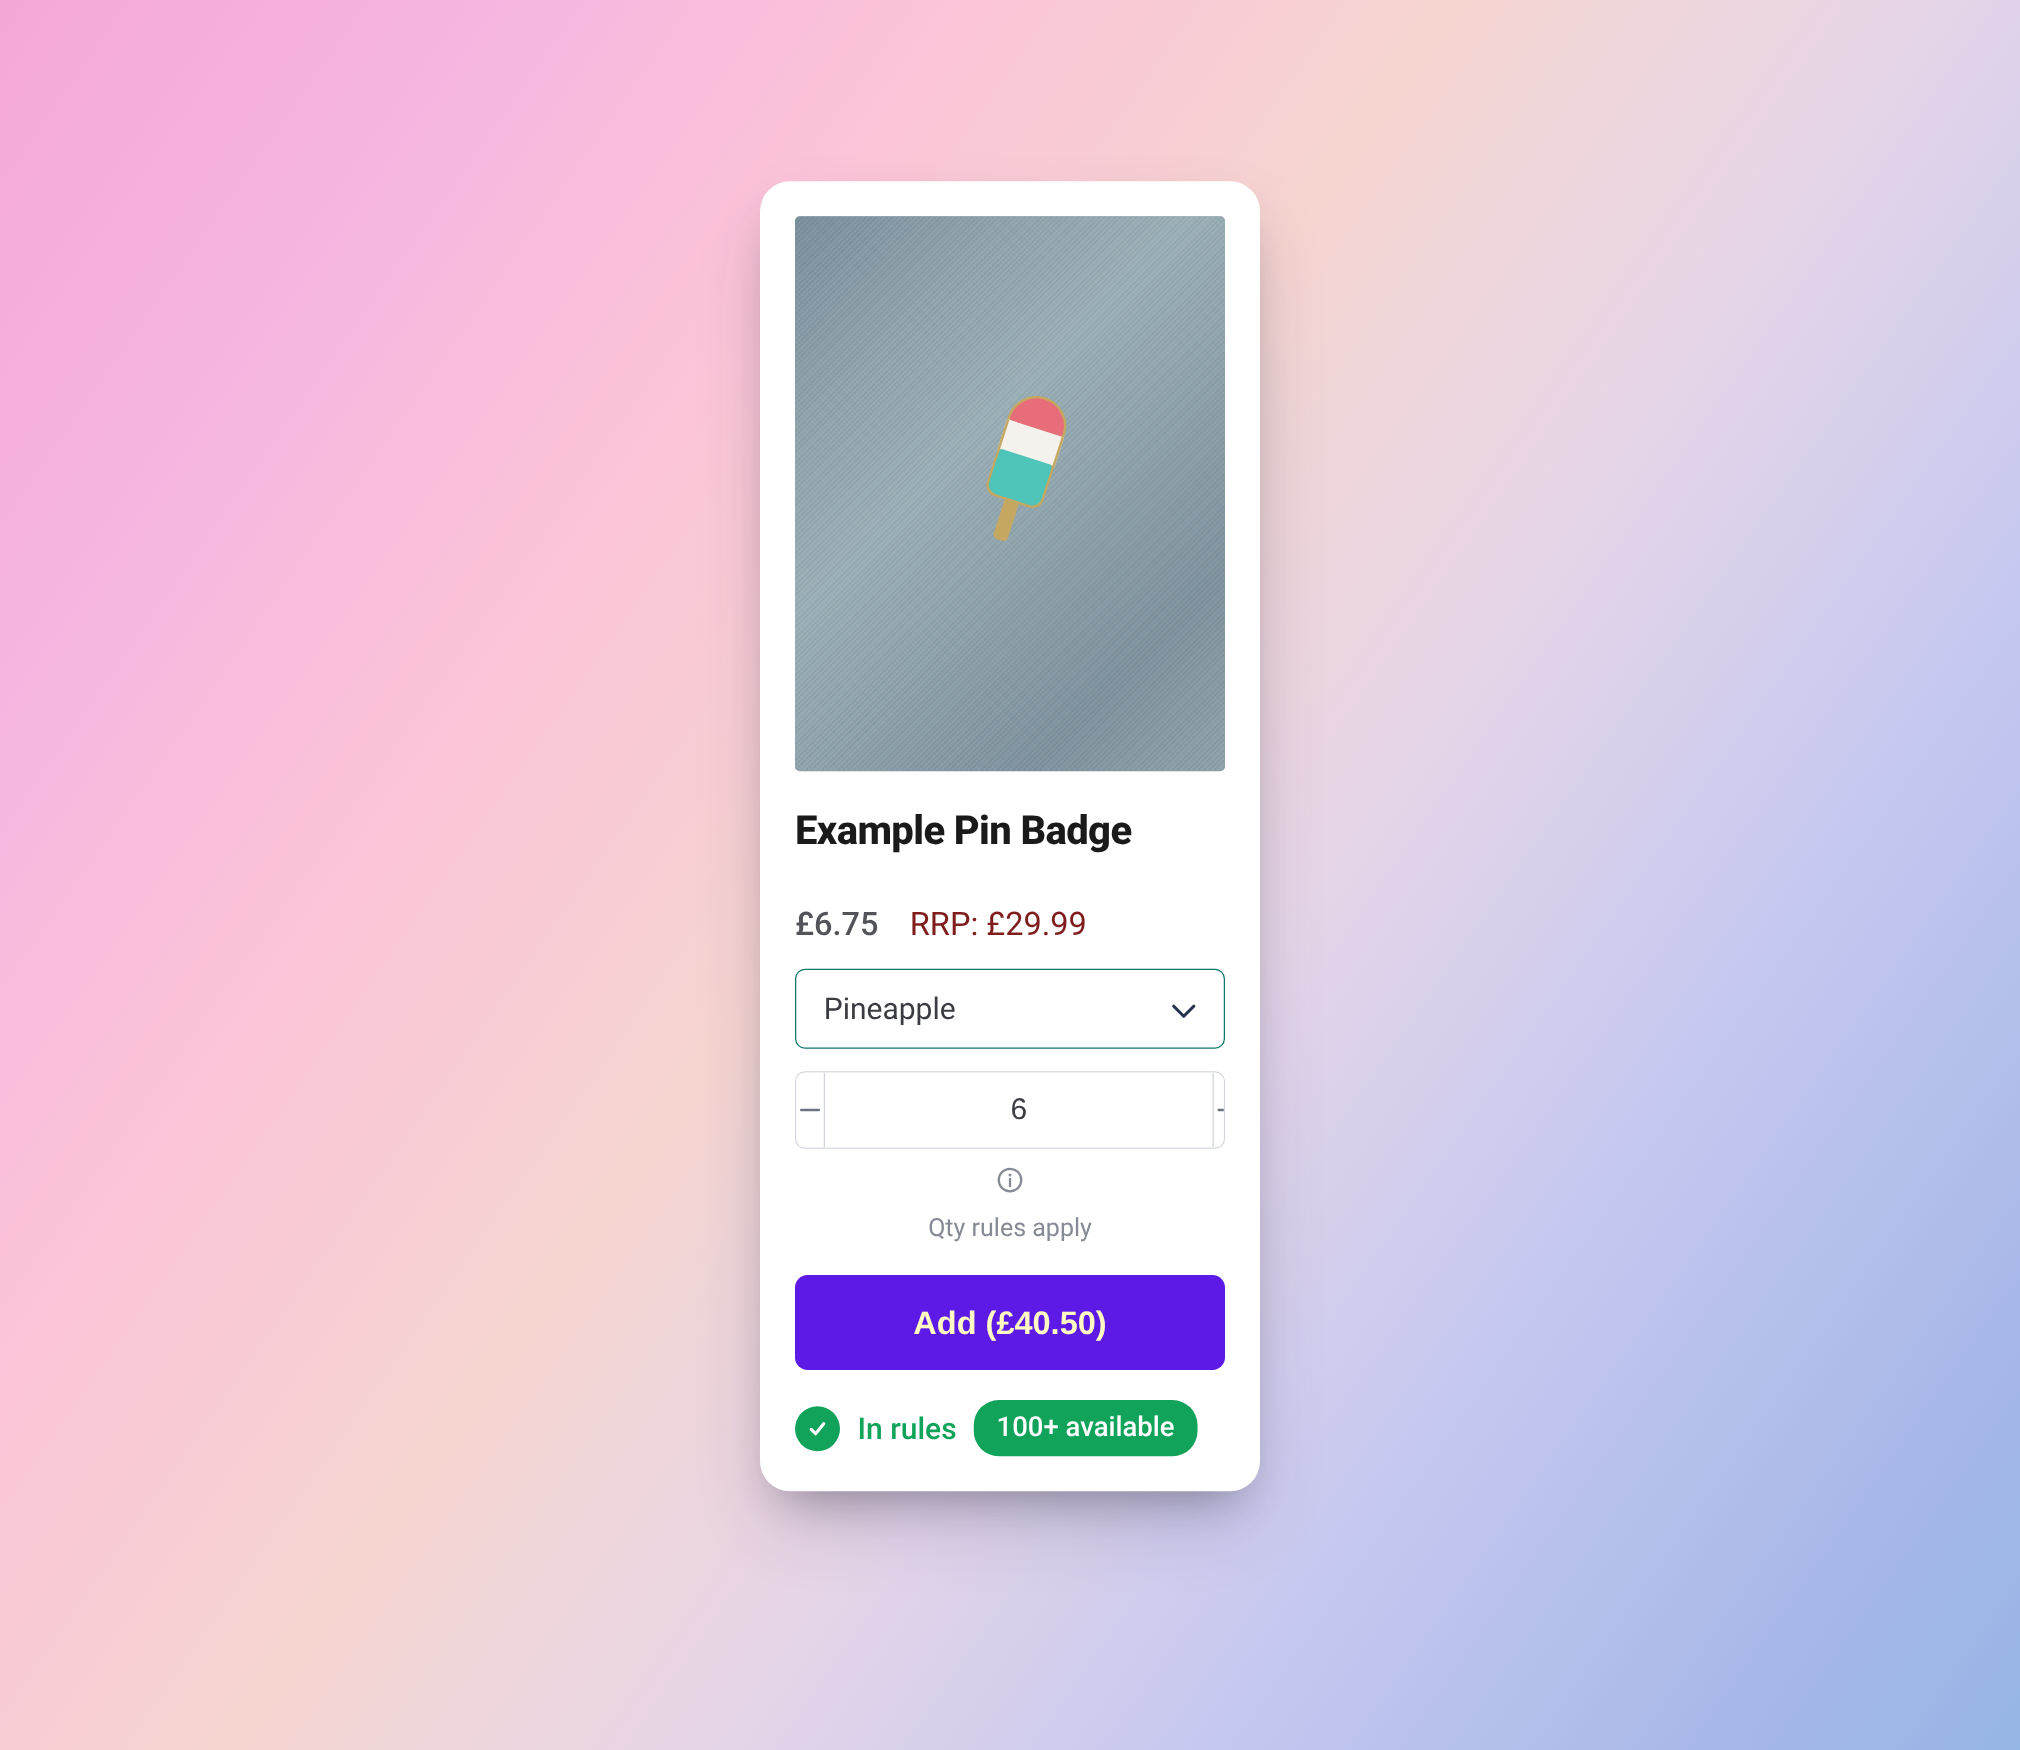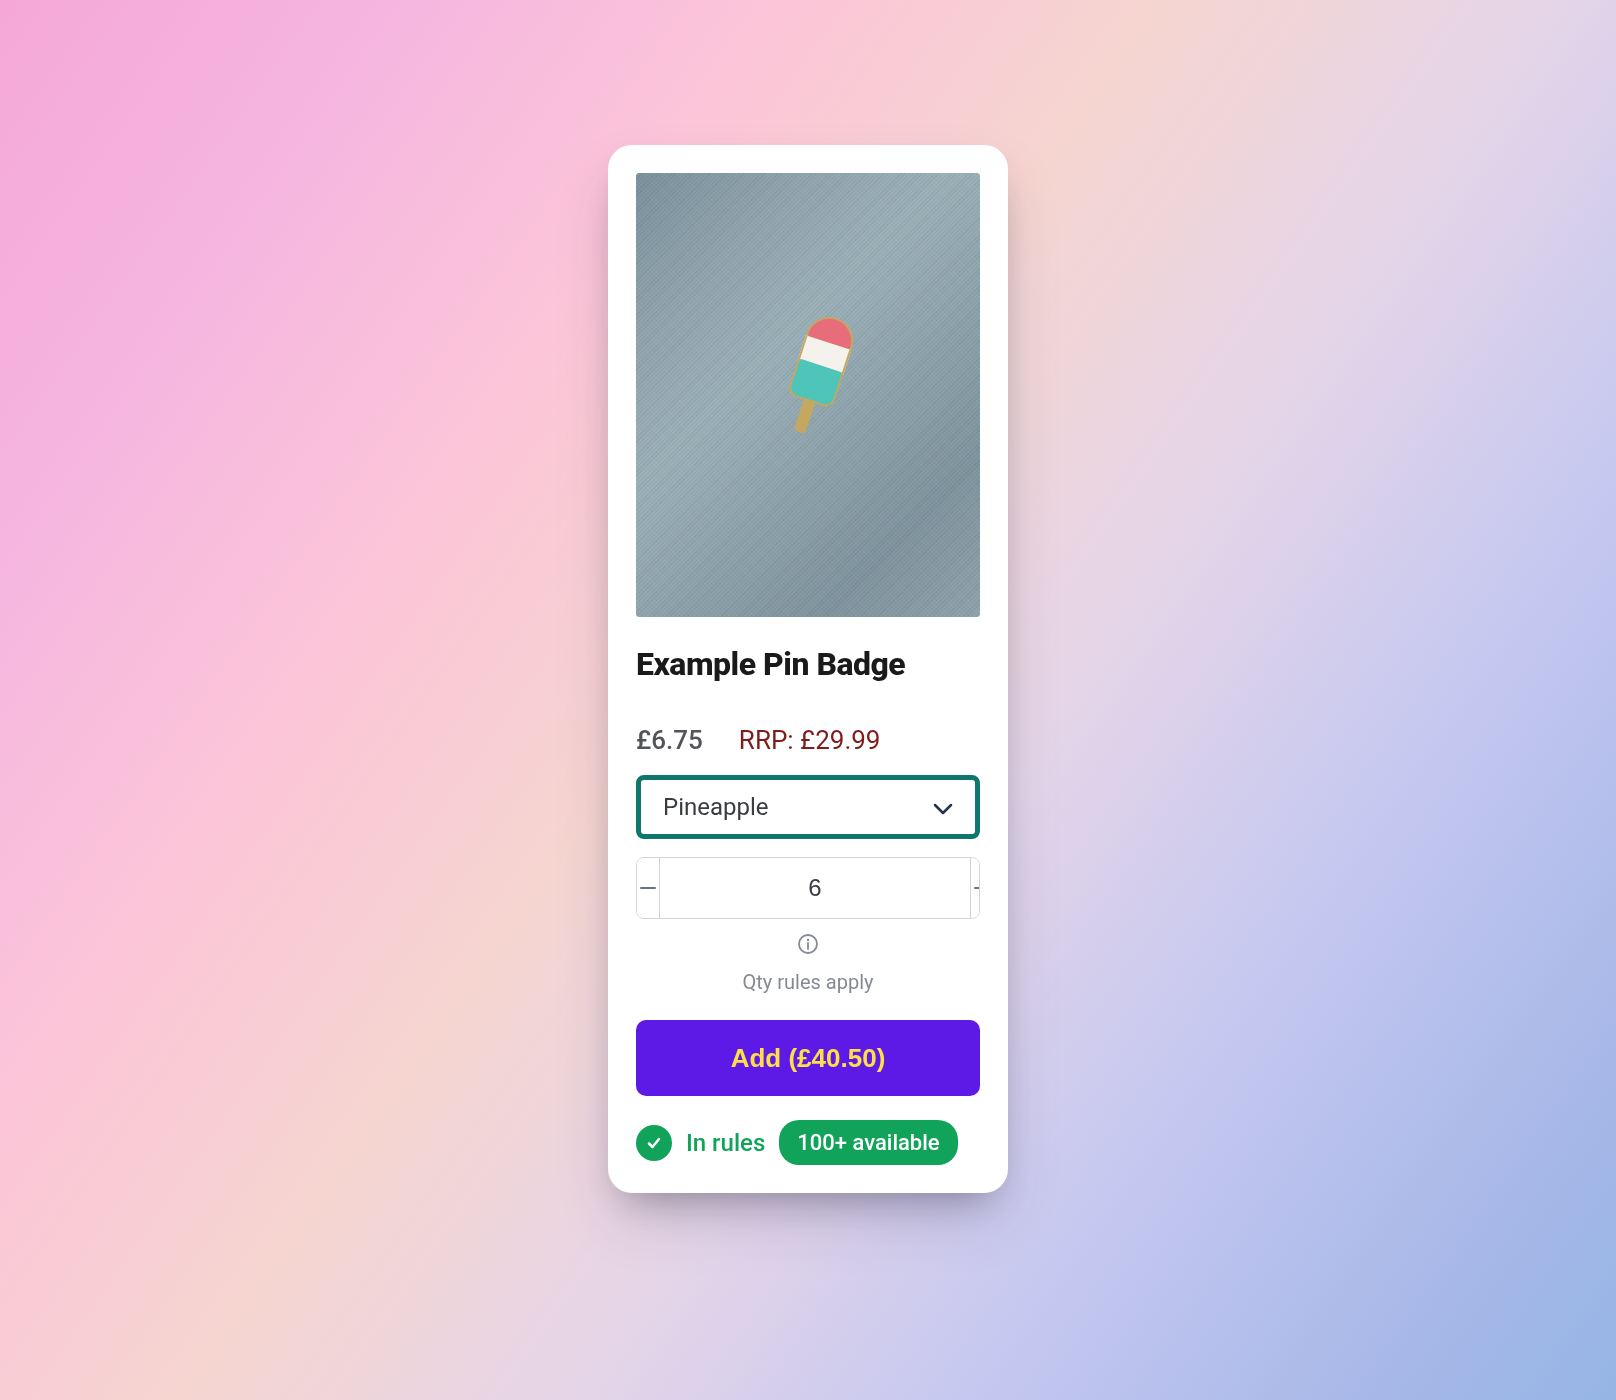--- a/index.html
+++ b/index.html
@@ -101,40 +101,40 @@
       font-size: 32px;
       font-weight: 800;
       color: #1a1a1a;
       letter-spacing: -0.5px;
       margin-bottom: 42px;
     }
     
     .price-row {
       display: flex;
       align-items: baseline;
-      gap: 36px;
+      gap: 25px;
       color: #52545a;
       font-size: 26px;
       margin-bottom: 20px;
     }
     
     .price {
       font-weight: 500;
     }
     
     .rrp {
       font-weight: 400;
       color: #7f1d1d;
     }
     
     .variant-select {
       position: relative;
       width: 100%;
       height: 64px;
-      border: 5px solid #0f766e;
+      border: 1px solid #0f766e;
       border-radius: 8px;
       margin-bottom: 18px;
       display: flex;
       align-items: center;
       padding: 0 22px;
       font-size: 24px;
       color: #3a3c42;
       cursor: pointer;
       background: #fff;
     }
@@ -191,21 +191,21 @@
       color: #868a94;
       font-size: 20px;
       margin-bottom: 26px;
       flex-direction: column;
     }
     
     .add-button {
       width: 100%;
       height: 76px;
       background: #5d1ae6;
-      color: #fde047;
+      color: #fef9c3;
       border: none;
       border-radius: 10px;
       font-size: 26px;
       font-weight: 700;
       cursor: pointer;
       margin-bottom: 24px;
     }
     
     .stock-row {
       display: flex;

